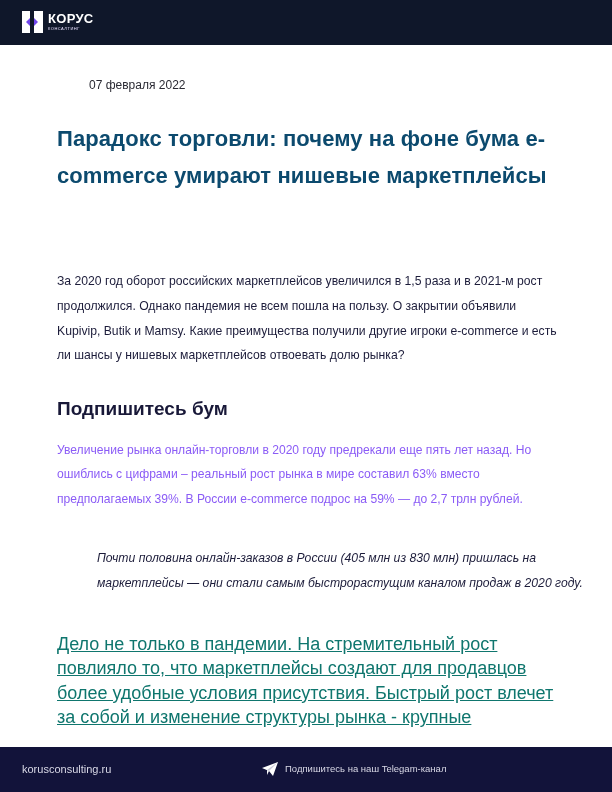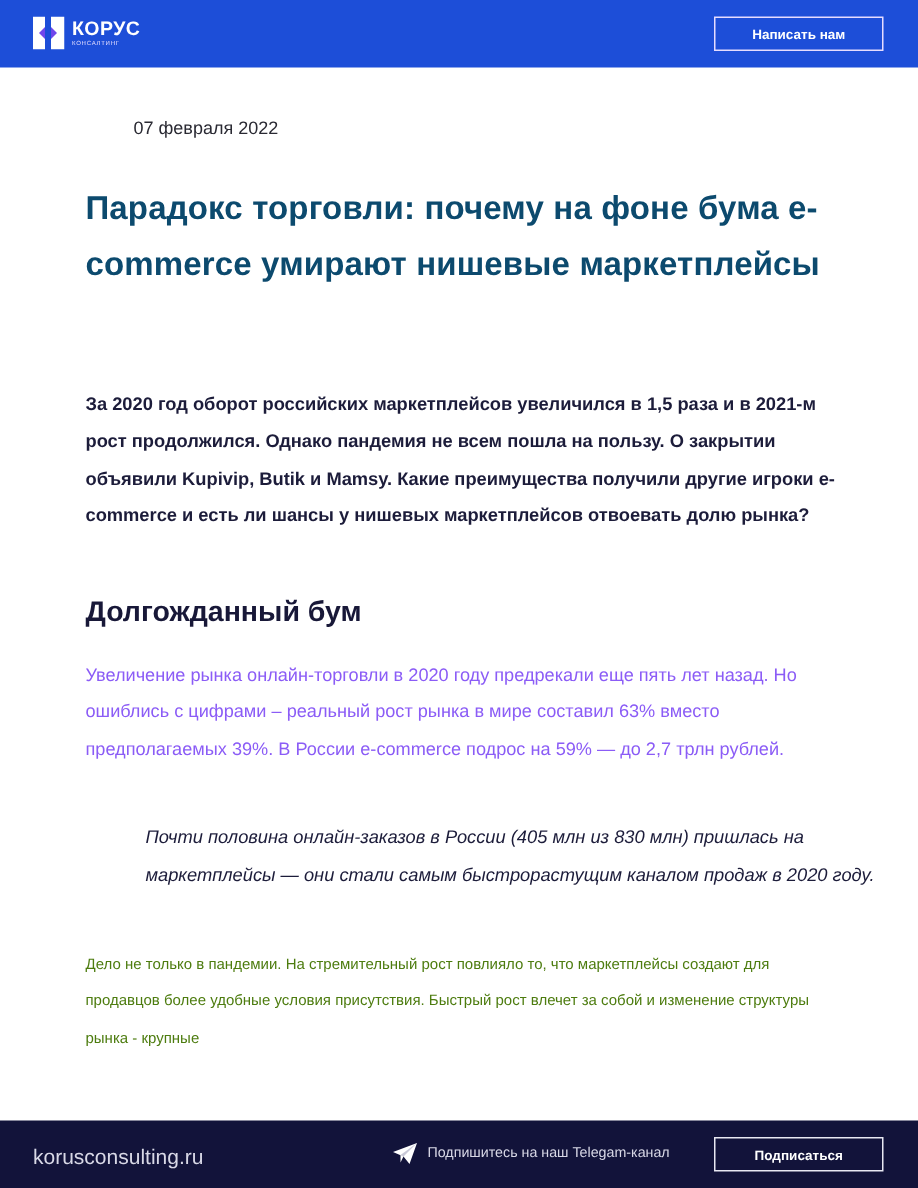--- a/index.html
+++ b/index.html
@@ -1,21 +1,21 @@
 <!DOCTYPE html>
 <html><head>
   <meta charset="utf-8">
   <style>
     * { margin: 0; padding: 0; box-sizing: border-box; }
     html, body { width: 612px; height: 792px; background: #ffffff; overflow: hidden; }
     body { font-family: "Liberation Sans", "DejaVu Sans", sans-serif; color: #1a1a2e; position: relative; }
 
     .header {
       position: absolute; left: 0; top: 0; width: 612px; height: 45px;
-      background: #1d4ed8;
+      background: #0f172a;
       text-decoration: underline;
     }
     .logo { position: absolute; left: 22px; top: 11px; display: flex; align-items: center; }
     .logo-mark { width: 21px; height: 22px; position: relative; }
     .logo-mark svg { display: block; }
     .logo-text-wrap { margin-left: 5px; display: flex; flex-direction: column; }
     .logo-name { color: #ffffff; font-weight: bold; font-size: 13px; letter-spacing: 0.3px; line-height: 13px; }
     .logo-sub { color: #e8e0ff; font-size: 4px; letter-spacing: 0.5px; line-height: 6px; margin-top: 1px; }
 
     .contact-btn {
@@ -27,50 +27,50 @@
 
     .date { position: absolute; left: 57px; top: 78px; font-size: 12px; color: #2a2a33; margin-left: 32px; }
 
     .title {
       position: absolute; left: 57px; top: 120px; width: 500px;
       font-size: 22px; font-weight: bold; line-height: 37px; color: #0c4a6e;
       letter-spacing: 0.1px;
     }
 
     .lead {
-      position: absolute; left: 57px; top: 257px; width: 500px;
-      font-size: 12.2px; font-weight: bold; line-height: 24.8px; color: #1c1c3a;
+      position: absolute; left: 57px; top: 269px; width: 500px;
+      font-size: 12.2px; font-weight: normal; line-height: 24.8px; color: #1c1c3a;
     }
 
     .h2 {
       position: absolute; left: 57px; top: 396px; font-size: 19px; font-weight: bold;
       color: #181838; line-height: 26px;
     }
 
     .p1 {
       position: absolute; left: 57px; top: 438px; width: 500px;
       font-size: 12.1px; line-height: 24.4px; color: #8b5cf6;
     }
 
     .quote {
       position: absolute; left: 57px; top: 546px; width: 500px;
       font-size: 12.2px; font-style: italic; line-height: 24.6px; color: #1c1c3a; margin-left: 40px;
     }
 
     .p2 {
       position: absolute; left: 57px; top: 632px; width: 500px;
-      font-size: 10px; line-height: 24.4px; color: #4d7c0f;
+      font-size: 18px; line-height: 24.4px; color: #0f766e; text-decoration: underline;
     }
 
     .footer {
       position: absolute; left: 0; top: 747px; width: 612px; height: 45px;
       background: #12133a;
     }
     .footer-site {
-      position: absolute; left: 22px; top: 16px; color: #d8d8e6; font-size: 14px;
+      position: absolute; left: 22px; top: 16px; color: #d8d8e6; font-size: 11px;
     }
     .tg-icon { position: absolute; left: 262px; top: 15px; width: 16px; height: 14px; }
     .tg-text { position: absolute; left: 285px; top: 16px; color: #d8d8e6; font-size: 9.5px; text-align: right; }
     .subscribe-btn {
       position: absolute; left: 476px; top: 11px; width: 113px; height: 23px;
       border: 1px solid #e8e8f2; color: #ffffff; background: transparent;
       font-family: "Liberation Sans", sans-serif; font-weight: bold; font-size: 9px;
       display: flex; align-items: center; justify-content: center; cursor: pointer;
     }
   </style>
@@ -85,41 +85,39 @@
         <rect x="12" y="0" width="9" height="22" fill="#ffffff"></rect>
         <polygon points="8,7 4,11 8,15" fill="#7046ec"></polygon>
         <polygon points="12,7 16,11 12,15" fill="#7046ec"></polygon>
       </svg>
     </div>
     <div class="logo-text-wrap">
       <span class="logo-name">КОРУС</span>
       <span class="logo-sub">КОНСАЛТИНГ</span>
     </div>
   </div>
-  <button class="contact-btn">Написать нам</button>
 </div>
 
 <div class="date">07 февраля 2022</div>
 
 <h1 class="title">Парадокс торговли: почему на фоне бума e-commerce умирают нишевые маркетплейсы</h1>
 
 <p class="lead">За 2020 год оборот российских маркетплейсов увеличился в 1,5 раза и в 2021-м рост продолжился. Однако пандемия не всем пошла на пользу. О закрытии объявили Kupivip, Butik и Mamsy. Какие преимущества получили другие игроки e-commerce и есть ли шансы у нишевых маркетплейсов отвоевать долю рынка?</p>
 
-<h2 class="h2">Долгожданный бум</h2>
+<h2 class="h2">Подпишитесь бум</h2>
 
 <p class="p1">Увеличение рынка онлайн-торговли в 2020 году предрекали еще пять лет назад. Но ошиблись с цифрами – реальный рост рынка в мире составил 63% вместо предполагаемых 39%. В России e-commerce подрос на 59% — до 2,7 трлн рублей.</p>
 
 <p class="quote">Почти половина онлайн-заказов в России (405 млн из 830 млн) пришлась на маркетплейсы — они стали самым быстрорастущим каналом продаж в 2020 году.</p>
 
 <p class="p2">Дело не только в пандемии. На стремительный рост повлияло то, что маркетплейсы создают для продавцов более удобные условия присутствия. Быстрый рост влечет за собой и изменение структуры рынка - крупные</p>
 
 <div class="footer">
   <span class="footer-site">korusconsulting.ru</span>
   <span class="tg-icon">
     <svg width="16" height="14" viewBox="0 0 16 14">
       <polygon points="0,6 16,0 11,14 7,9" fill="#ffffff"></polygon>
       <polygon points="7,9 16,0 5,8" fill="#c9c9d8"></polygon>
       <polygon points="5,8 7,9 5,13" fill="#ffffff"></polygon>
     </svg>
   </span>
   <span class="tg-text">Подпишитесь на наш Telegam-канал</span>
-  <button class="subscribe-btn">Подписаться</button>
 </div>
 
 </body></html>

